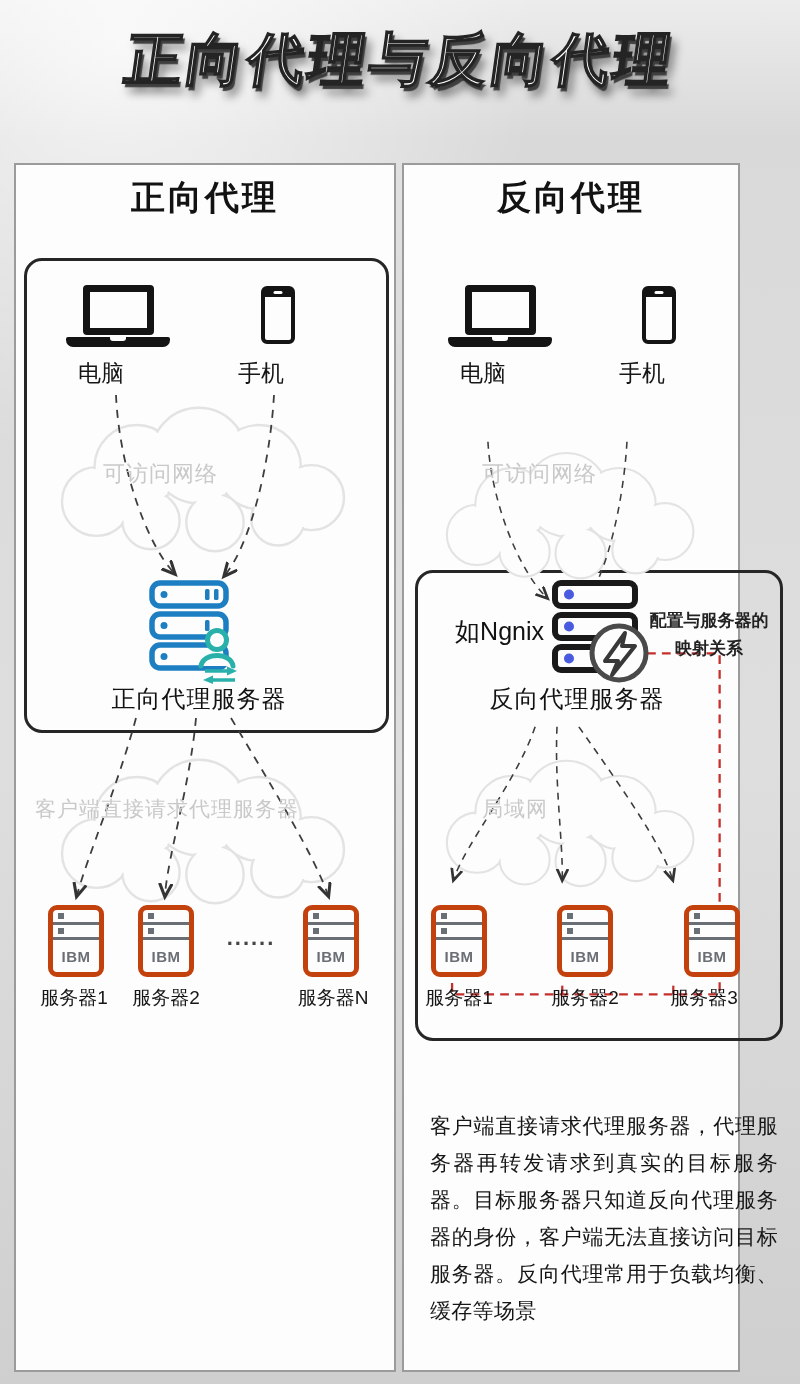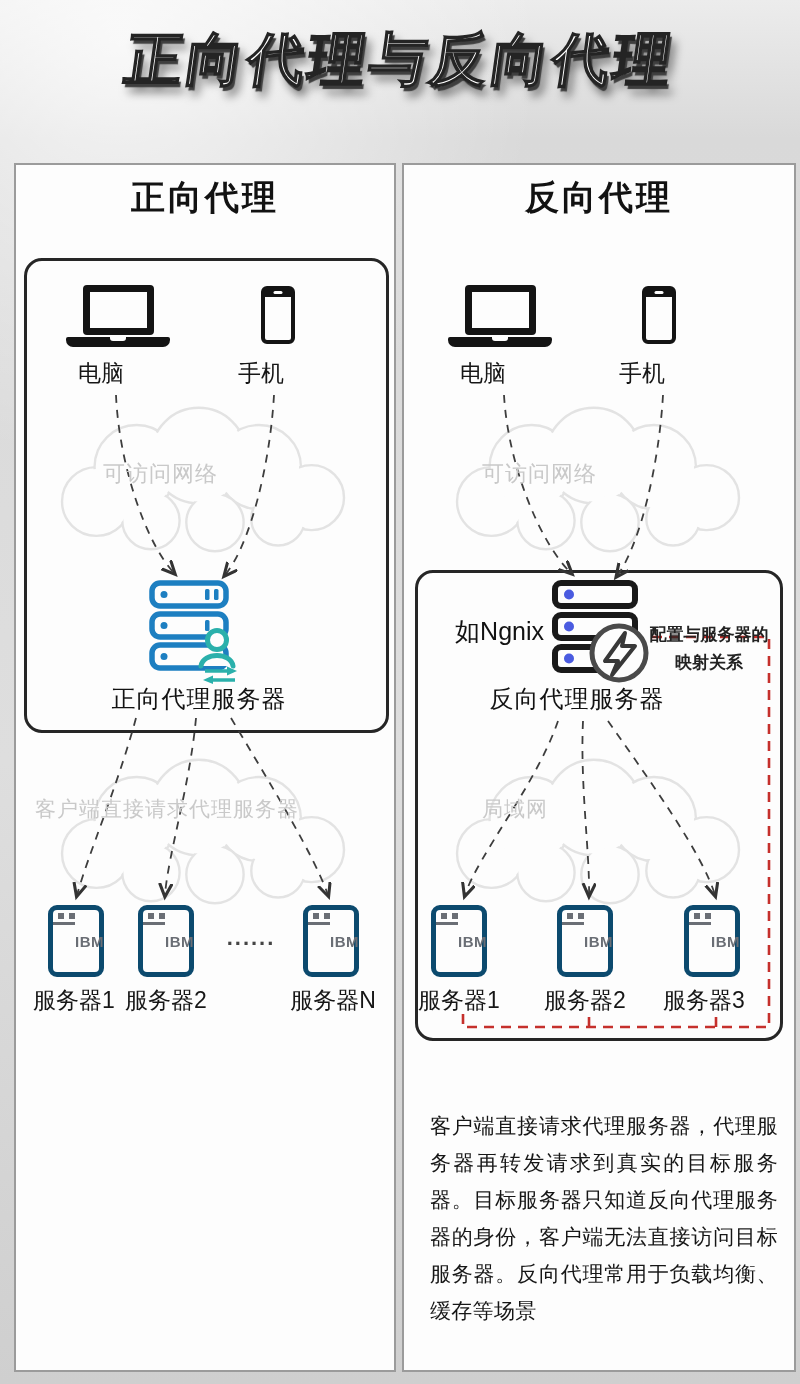--- a/index.html
+++ b/index.html
@@ -8,21 +8,21 @@
     background:
       radial-gradient(circle at 15% 3%, rgba(255,255,255,.75), rgba(255,255,255,0) 28%),
       linear-gradient(180deg,#ececec 0%,#d9d9d9 10%,#dedede 55%,#cfcfcf 100%);}
   .page-title{position:absolute;top:22px;left:0;width:100%;margin:0;text-align:center;
     font-size:57px;font-weight:800;letter-spacing:4px;color:#fff;
     -webkit-text-stroke:1.5px #242424;
     text-shadow:3px 4px 1px #3e3e3e,7px 9px 10px rgba(0,0,0,.55);
     transform:skewX(-8deg);}
   .panel{position:absolute;top:163px;height:1209px;background:#fdfdfd;border:2px solid #9b9b9b;box-sizing:border-box;}
   .panel.fwd{left:14px;width:382px;padding-left:8px;}
-  .panel.rev{left:402px;width:394px;}
+  .panel.rev{left:402px;width:338px;}
   .panel-title{position:absolute;top:10px;left:0;right:0;margin:0;text-align:center;
     font-size:34px;font-weight:bold;color:#121212;letter-spacing:3px;z-index:3;}
   .inner-box{position:absolute;border:3px solid #262626;border-radius:18px;z-index:1;}
   .box-fwd{left:8px;top:93px;width:359px;height:469px;}
   .box-rev{left:11px;top:405px;width:362px;height:465px;}
   .overlay{position:absolute;left:0;top:0;width:100%;height:100%;z-index:2;pointer-events:none;}
   .dash{fill:none;stroke:#3d3d3d;stroke-width:1.8;stroke-dasharray:8 7;}
   .redline{fill:none;stroke:#c5302c;stroke-width:2.6;stroke-dasharray:10 7;}
   
   .laptop{position:absolute;width:104px;z-index:3;}
@@ -30,27 +30,27 @@
   .laptop-base{width:104px;height:10px;background:#141414;border-radius:2px 2px 7px 7px;margin-top:2px;position:relative;}
   .laptop-base::after{content:"";position:absolute;top:0;left:50%;transform:translateX(-50%);width:16px;height:4px;background:#fdfdfd;border-radius:0 0 3px 3px;}
   
   .phone{position:absolute;width:34px;height:58px;border:4px solid #141414;border-radius:6px;background:#fdfdfd;z-index:3;box-sizing:border-box;}
   .phone::before{content:"";position:absolute;top:-1px;left:-1px;right:-1px;height:8px;background:#141414;border-radius:2px 2px 0 0;}
   .phone::after{content:"";position:absolute;top:1px;left:50%;transform:translateX(-50%);width:9px;height:3px;background:#fdfdfd;border-radius:2px;z-index:1;}
   .dev-lbl{position:absolute;top:193px;width:80px;font-size:23px;color:#161616;z-index:3;}
   .cloud-lbl{position:absolute;font-size:22px;color:#c9c9c9;z-index:3;letter-spacing:1px;}
   .proxy-lbl{position:absolute;width:220px;text-align:center;font-size:24px;color:#121212;z-index:3;letter-spacing:1px;}
   .ngnix-lbl{position:absolute;left:38px;top:450px;width:102px;text-align:right;font-size:25px;color:#121212;z-index:3;}
-  .map-note{position:absolute;left:243px;top:456px;width:124px;text-align:center;font-size:17px;line-height:28px;font-weight:600;color:#222;z-index:3;}
+  .map-note{position:absolute;left:243px;top:442px;width:124px;text-align:center;font-size:17px;line-height:28px;font-weight:600;color:#222;z-index:3;}
   
-  .srv{position:absolute;width:56px;height:72px;border:5px solid #0c4a6e;border-radius:9px;background:#fdfdfd;box-sizing:border-box;display:flex;flex-direction:row;z-index:3;}
+  .srv{position:absolute;width:56px;height:72px;border:5px solid #c2410c;border-radius:9px;background:#fdfdfd;box-sizing:border-box;display:flex;flex-direction:column;z-index:3;}
   .srv-r{height:15px;border-bottom:3.5px solid #6a6e75;display:flex;align-items:center;padding-left:5px;box-sizing:border-box;}
   .srv-dot{width:6px;height:6px;background:#6a6e75;display:block;}
   .srv-brand{flex:1;display:flex;align-items:center;justify-content:center;font-weight:bold;font-size:15px;color:#6a6e75;letter-spacing:.5px;}
-  .srv-lbl{position:absolute;top:820px;width:110px;text-align:center;font-size:23px;color:#161616;z-index:3;}
+  .srv-lbl{position:absolute;top:820px;width:110px;text-align:center;font-size:19px;color:#161616;z-index:3;}
   .ellipsis{position:absolute;left:195px;top:760px;width:80px;text-align:center;font-size:22px;font-weight:bold;letter-spacing:2px;color:#444;z-index:3;}
   .desc{position:absolute;top:942px;font-size:21px;line-height:37px;color:#161616;text-align:justify;z-index:3;letter-spacing:.3px;}
   .desc.fwd-d{left:25px;width:338px;}
   .desc.rev-d{left:26px;width:348px;}
   .proxy-icon{position:absolute;z-index:3;}
 </style>
 </head>
 <body>
 
 <svg width="0" height="0" style="position:absolute" aria-hidden="true">

